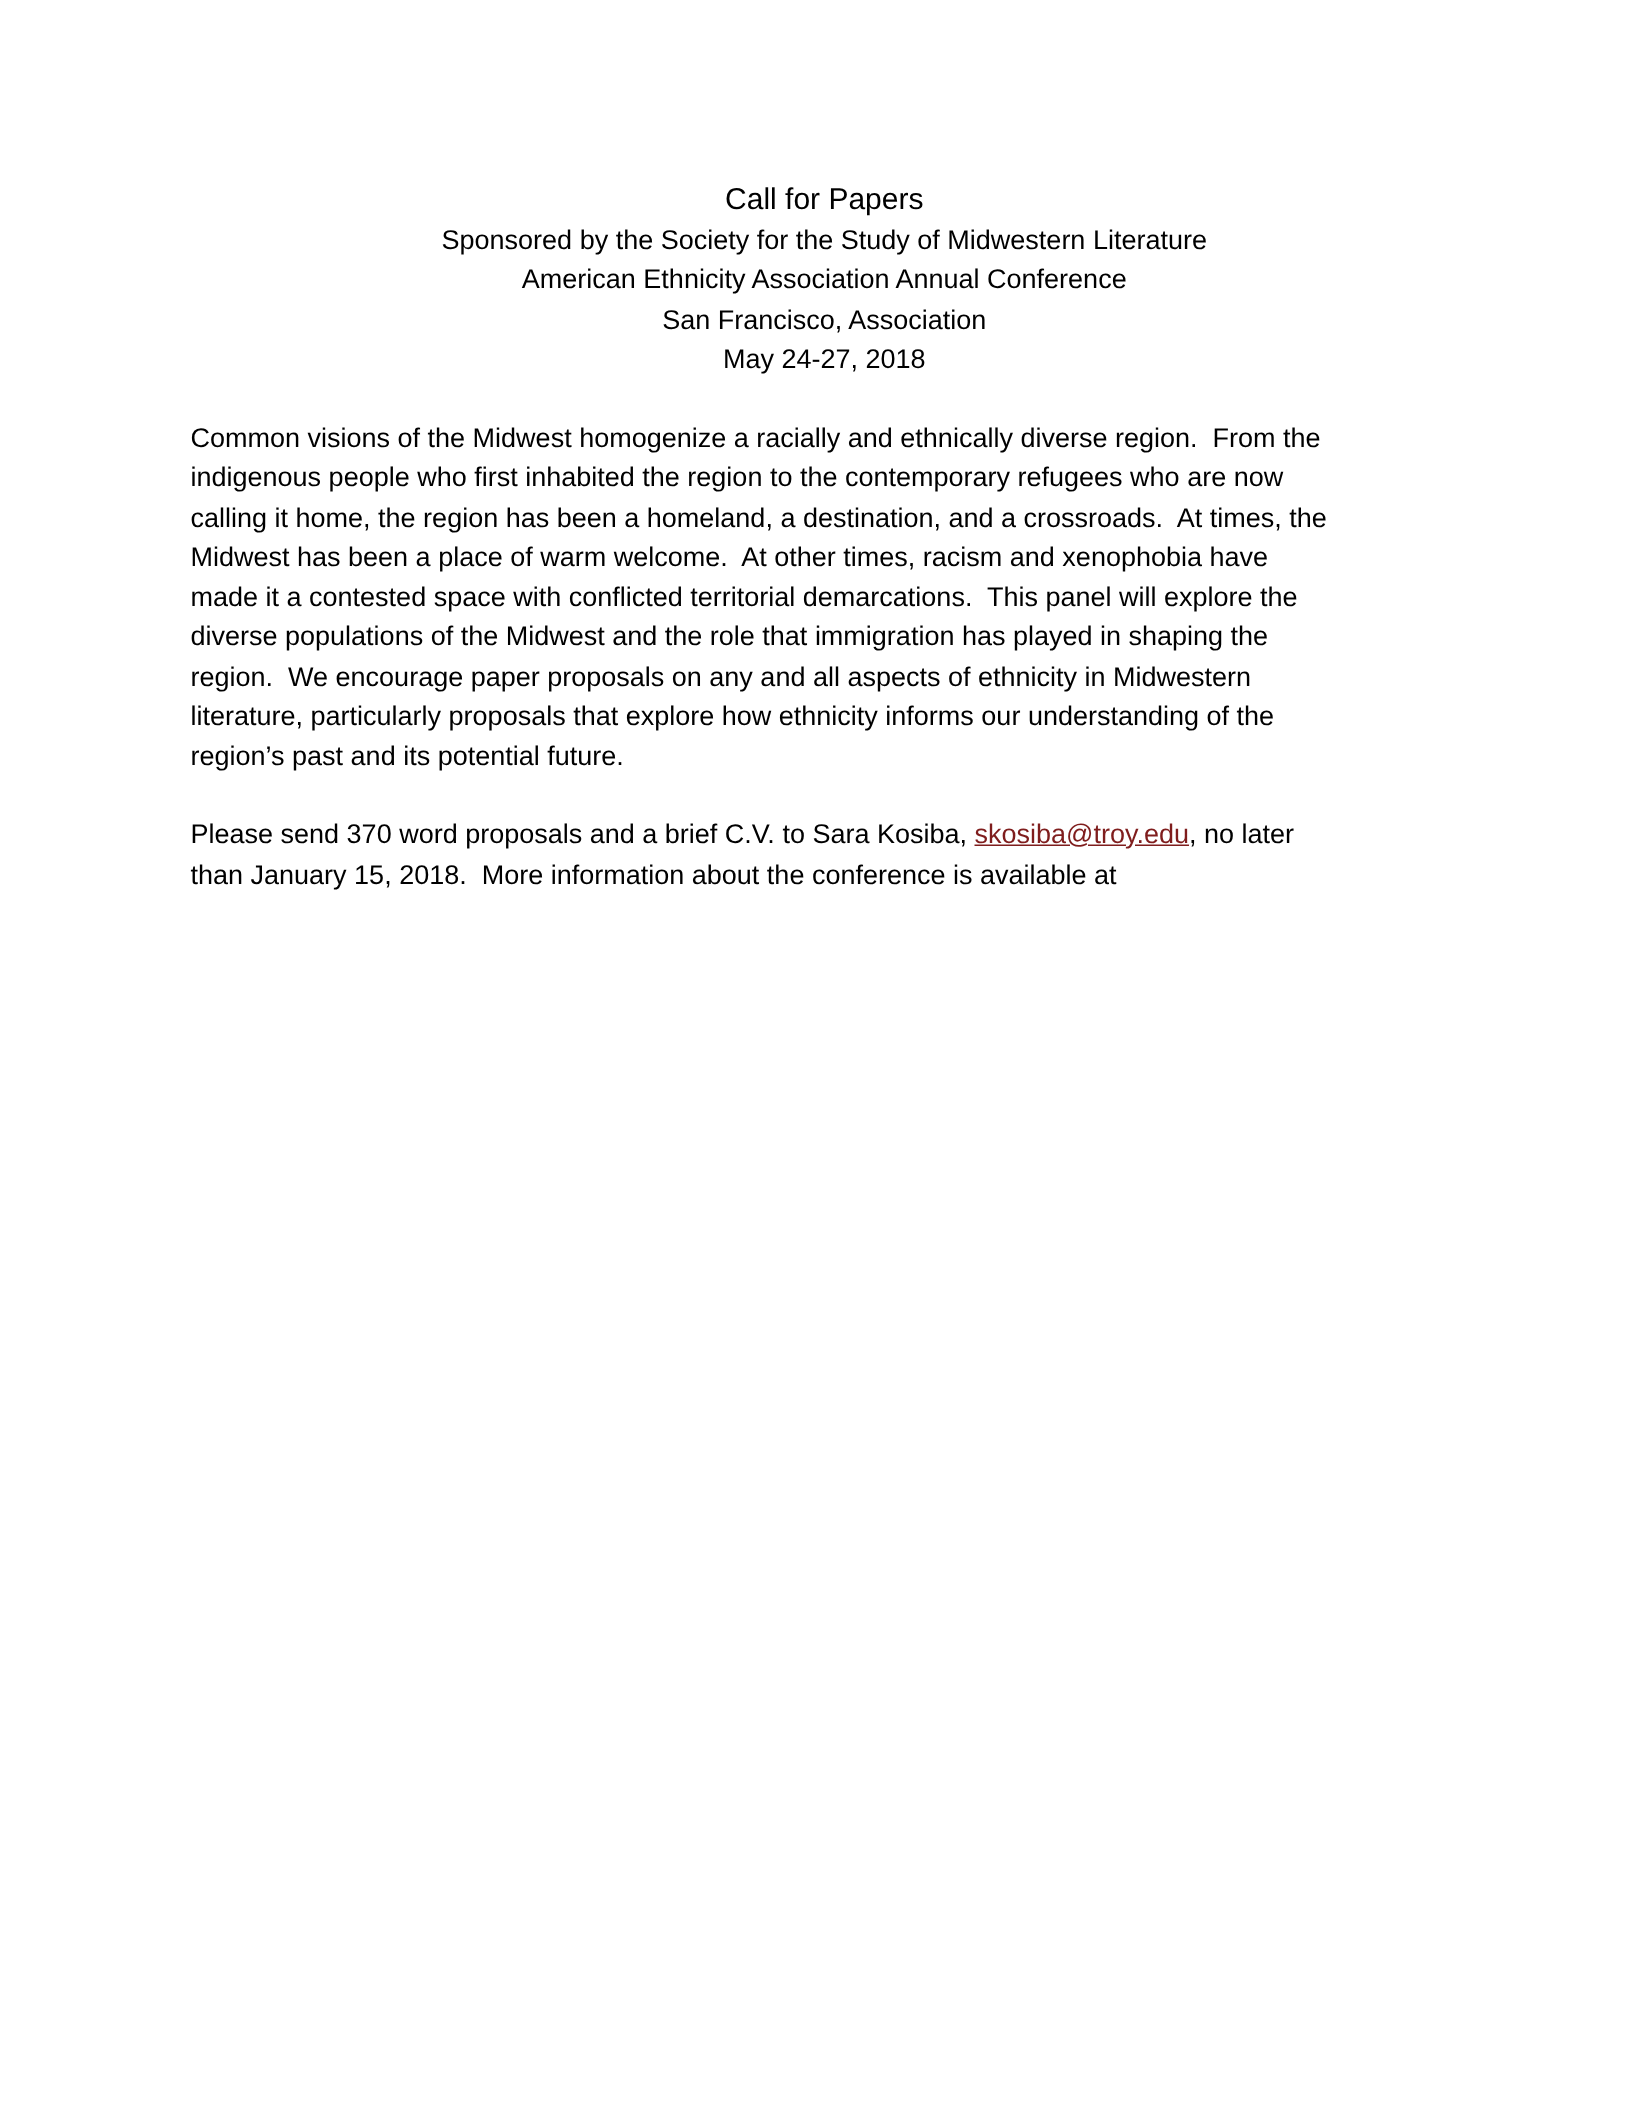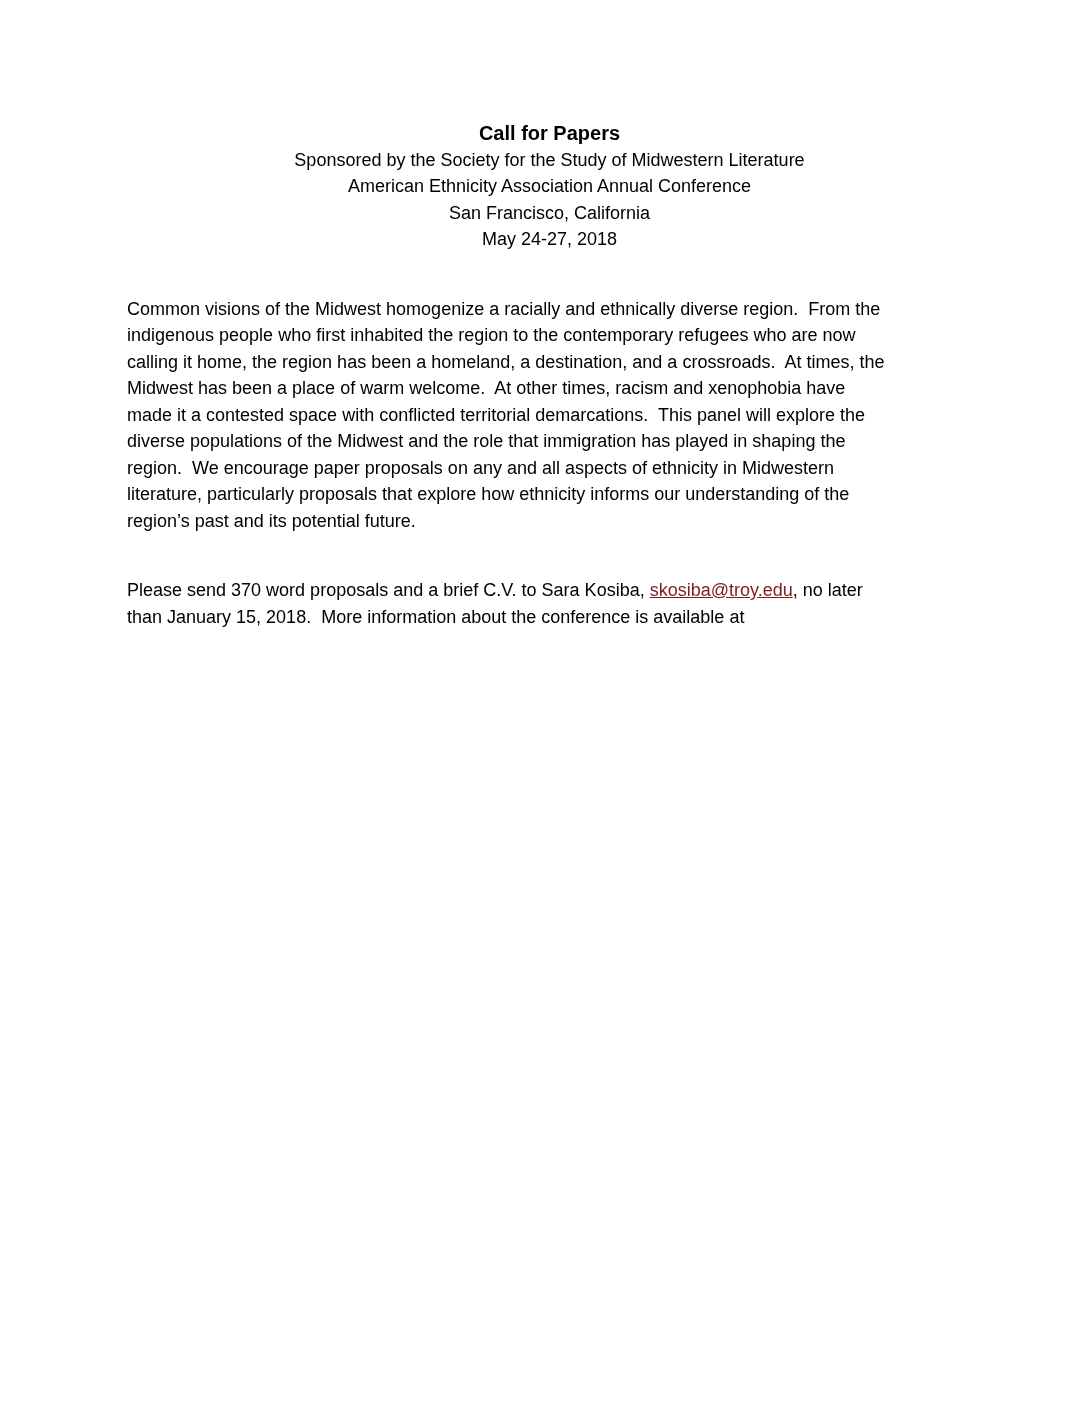--- a/index.html
+++ b/index.html
@@ -20,51 +20,51 @@
     position: absolute;
     left: 127px;
     top: 120px;
     width: 845px;
   }
   .heading {
     text-align: center;
   }
   .title-line {
     font-size: 20px;
-    font-weight: bold;
+    font-weight: normal;
     line-height: 26.5px;
   }
   .sub-line {
     font-size: 18px;
     font-weight: normal;
     line-height: 26.5px;
   }
   .para {
-    margin: 43px 0 0 0;
+    margin: 26px 0 0 0;
     font-size: 18px;
     line-height: 26.5px;
     white-space: pre-wrap;
     text-align: left;
   }
   .doc-link {
     color: #7f1d1d;
     text-decoration: underline;
     cursor: pointer;
   }
 </style>
 </head>
 <body>
 
 <div class="page">
   <div class="content">
     <div class="heading">
       <div class="title-line">Call for Papers</div>
       <div class="sub-line">Sponsored by the Society for the Study of Midwestern Literature</div>
       <div class="sub-line">American Ethnicity Association Annual Conference</div>
-      <div class="sub-line">San Francisco, California</div>
+      <div class="sub-line">San Francisco, Association</div>
       <div class="sub-line">May 24-27, 2018</div>
     </div>
 
     <p class="para">Common visions of the Midwest homogenize a racially and ethnically diverse region.  From the
 indigenous people who first inhabited the region to the contemporary refugees who are now
 calling it home, the region has been a homeland, a destination, and a crossroads.  At times, the
 Midwest has been a place of warm welcome.  At other times, racism and xenophobia have
 made it a contested space with conflicted territorial demarcations.  This panel will explore the
 diverse populations of the Midwest and the role that immigration has played in shaping the
 region.  We encourage paper proposals on any and all aspects of ethnicity in Midwestern

